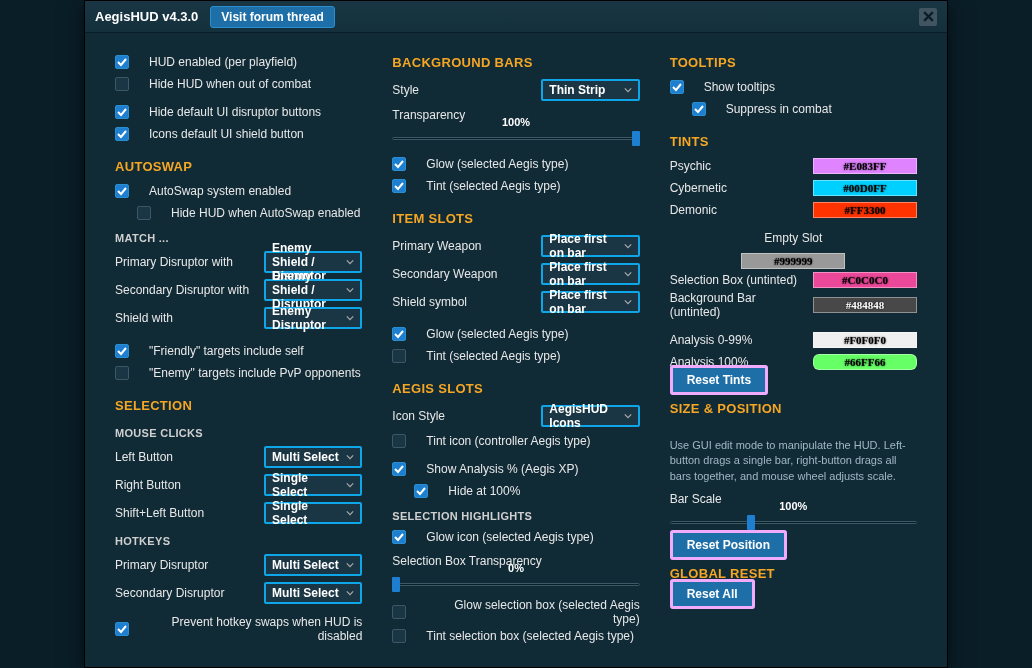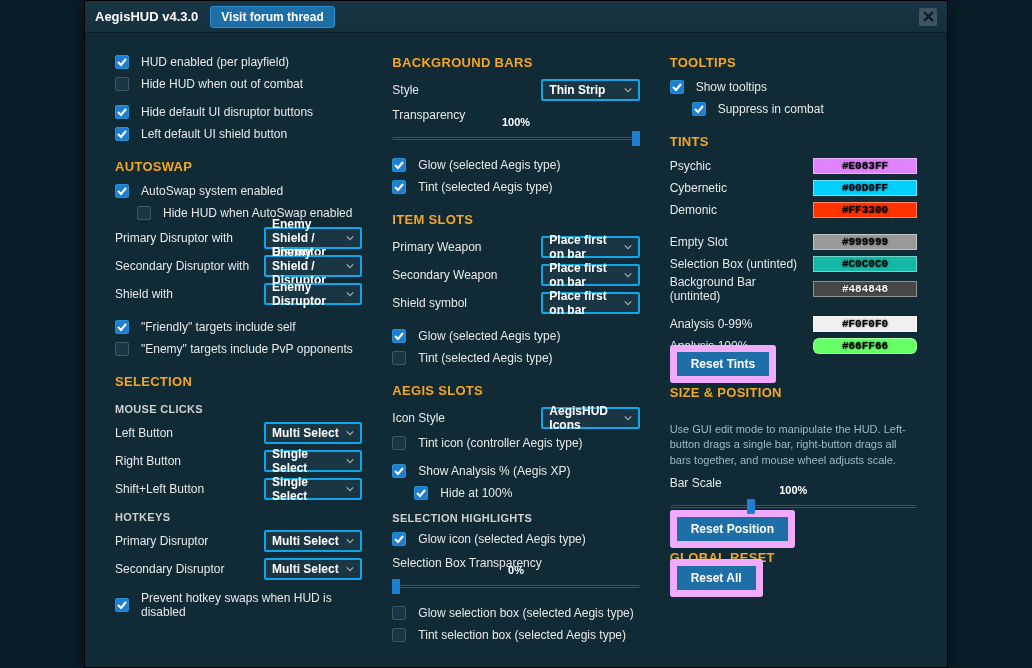--- a/index.html
+++ b/index.html
@@ -8,41 +8,41 @@
   .titlebar { height:32px; background:linear-gradient(to bottom,#1a3644,#13303c); display:flex; align-items:center; padding:0 10px; gap:12px; border-bottom:1px solid #0a1e28; }
   .titlebar .title { font-weight:bold; color:#fff; font-size:13px; }
   .link-btn { background:#1e6fa8; border:1px solid #2a8fd0; padding:3px 10px; border-radius:3px; color:#fff; cursor:pointer; font-size:12px; font-weight:bold; }
   .close-btn { margin-left:auto; width:18px; height:18px; background:#405560; color:#1a3644; display:flex; align-items:center; justify-content:center; cursor:pointer; font-weight:bold; border-radius:2px; font-size:13px; }
   .close-btn svg { width:11px; height:11px; }
   .content { display:flex; gap:30px; padding:18px 30px 20px; height:calc(100% - 32px); overflow:hidden; }
   .col { flex:1; display:flex; flex-direction:column; }
   .h { color:#f5a623; font-weight:bold; font-size:13px; margin:14px 0 6px; letter-spacing:.3px; }
   .h:first-child { margin-top:4px; }
   .sh { color:#d0d0d0; font-weight:bold; font-size:11px; margin:8px 0 4px; letter-spacing:.3px; }
-  .row { display:flex; align-items:center; min-height:22px; gap:12px; }
+  .row { display:flex; align-items:center; min-height:22px; gap:20px;text-align:right; }
   .chk { width:14px; height:14px; flex:0 0 14px; border:1px solid #2a8fd0; background:#0f2530; border-radius:2px; display:flex; align-items:center; justify-content:center; cursor:pointer; }
   .chk.on { background:#1e7fd0; }
   .chk.off { background:#1a3644; border-color:#3a5866; }
   .chk svg { width:10px; height:10px; display:none; }
   .chk.on svg { display:block; }
   .lbl { color:#e8e8e8; cursor:default; }
   .indent { margin-left:22px; }
   .pair { display:flex; align-items:center; min-height:24px; margin:2px 0;gap:13px; }
   .pair .plbl { width:136px; color:#e8e8e8; flex:0 0 136px; }
   .sel { flex:1; height:22px; background:#1a3644; border:2px solid #0ea5e9; border-radius:2px; display:flex; align-items:center; padding:0 6px; cursor:pointer; position:relative; font-weight:bold; color:#fff; min-width:0; }
   .sel .caret { margin-left:auto; display:flex; }
   .sel .caret svg { width:8px; height:8px; }
   .slider-wrap { position:relative; height:20px; margin:6px 0; }
   .slider-track { position:absolute; top:9px; left:0; right:0; height:3px; background:#0a1e28; border:1px solid #3a5866; border-radius:2px; }
   .slider-thumb { position:absolute; top:3px; width:8px; height:15px; background:#1e7fd0; border-radius:1px; cursor:pointer; }
   .slider-lbl { position:absolute; top:-12px; font-size:11px; color:#fff; transform:translateX(-50%); font-weight:bold; }
-  .btn { background:#1e6fa8; border:7px solid #f0abfc; padding:5px 14px; border-radius:3px; color:#fff; cursor:pointer; font-weight:bold; font-size:12px; margin:6px 0; }
+  .btn { background:#1e6fa8; border:3px solid #f0abfc; padding:5px 14px; border-radius:3px; color:#fff; cursor:pointer; font-weight:bold; font-size:12px; margin:6px 0; }
   .tint-row { display:flex; align-items:center; min-height:22px; gap:8px; }
   .tint-row .tlbl { flex:1; color:#e8e8e8; }
-  .swatch { width:104px; height:16px; border:1px solid rgba(255,255,255,.4); display:flex; align-items:center; justify-content:center; font-weight:bold; font-size:11px; cursor:pointer; font-family:Liberation Mono, monospace; text-shadow:0 0 2px rgba(0,0,0,.8); }
+  .swatch { width:104px; height:16px; border:1px solid rgba(255,255,255,.4); display:flex; align-items:center; justify-content:center; font-weight:bold; font-size:11px; cursor:pointer; font-family:Liberation Serif, serif; text-shadow:0 0 2px rgba(0,0,0,.8); }
   .help { color:#a0b8c4; font-size:11px; line-height:1.4; margin:16px 0 8px; }
 </style>
 </head>
 <body>
 
 <div class="window">
 
   <div class="titlebar">
     <span class="title">AegisHUD v4.3.0</span>
     <span class="link-btn">Visit forum thread</span>
@@ -76,37 +76,38 @@
             </svg>
           </span>
           <span class="lbl">Hide default UI disruptor buttons</span>
         </div>
       <div class="row">
           <span class="chk on">
             <svg viewBox="0 0 10 10">
               <path d="M1 5 L4 8 L9 2" stroke="#fff" stroke-width="2" fill="none"></path>
             </svg>
           </span>
-          <span class="lbl">Left default UI shield button</span>
+          <span class="lbl">Icons default UI shield button</span>
         </div>
 
       <div class="h">AUTOSWAP</div>
       <div class="row">
           <span class="chk on">
             <svg viewBox="0 0 10 10">
               <path d="M1 5 L4 8 L9 2" stroke="#fff" stroke-width="2" fill="none"></path>
             </svg>
           </span>
           <span class="lbl">AutoSwap system enabled</span>
         </div>
       <div class="row indent">
           <span class="chk off"></span>
           <span class="lbl">Hide HUD when AutoSwap enabled</span>
         </div>
 
+      <div class="sh">MATCH ...</div>
       <div class="pair">
           <span class="plbl">Primary Disruptor with</span>
           <span class="sel">
             <span>Enemy Shield / Disruptor</span>
             <span class="caret">
               <svg viewBox="0 0 10 10">
                 <path d="M1 3 L5 7 L9 3" stroke="#aaa" stroke-width="1.5" fill="none"></path>
               </svg>
             </span>
           </span>
@@ -385,27 +386,27 @@
             <span class="swatch" style="background: rgb(224, 131, 255); color: rgb(0, 0, 0);">#E083FF</span>
           </div>
           <div class="tint-row">
             <span class="tlbl">Cybernetic</span>
             <span class="swatch" style="background: rgb(0, 208, 255); color: rgb(0, 0, 0);">#00D0FF</span>
           </div>
           <div class="tint-row">
             <span class="tlbl">Demonic</span>
             <span class="swatch" style="background: rgb(255, 51, 0); color: rgb(0, 0, 0);">#FF3300</span>
           </div>
-          <div class="tint-row" style="margin-top: 10px;">
+          <div class="tint-row" style="margin-top: 10px; flex-direction: column;">
             <span class="tlbl">Empty Slot</span>
             <span class="swatch" style="background: rgb(153, 153, 153); color: rgb(0, 0, 0);">#999999</span>
           </div>
           <div class="tint-row">
             <span class="tlbl">Selection Box (untinted)</span>
-            <span class="swatch" style="background: #14b8a6; color: rgb(0, 0, 0);">#C0C0C0</span>
+            <span class="swatch" style="background: #ec4899; color: rgb(0, 0, 0);">#C0C0C0</span>
           </div>
           <div class="tint-row">
             <span class="tlbl">Background Bar (untinted)</span>
             <span class="swatch" style="background: rgb(72, 72, 72); color: rgb(255, 255, 255);">#484848</span>
           </div>
           <div class="tint-row" style="margin-top: 10px;">
             <span class="tlbl">Analysis 0-99%</span>
             <span class="swatch" style="background: rgb(240, 240, 240); color: rgb(0, 0, 0);">#F0F0F0</span>
           </div>
           <div class="tint-row">

